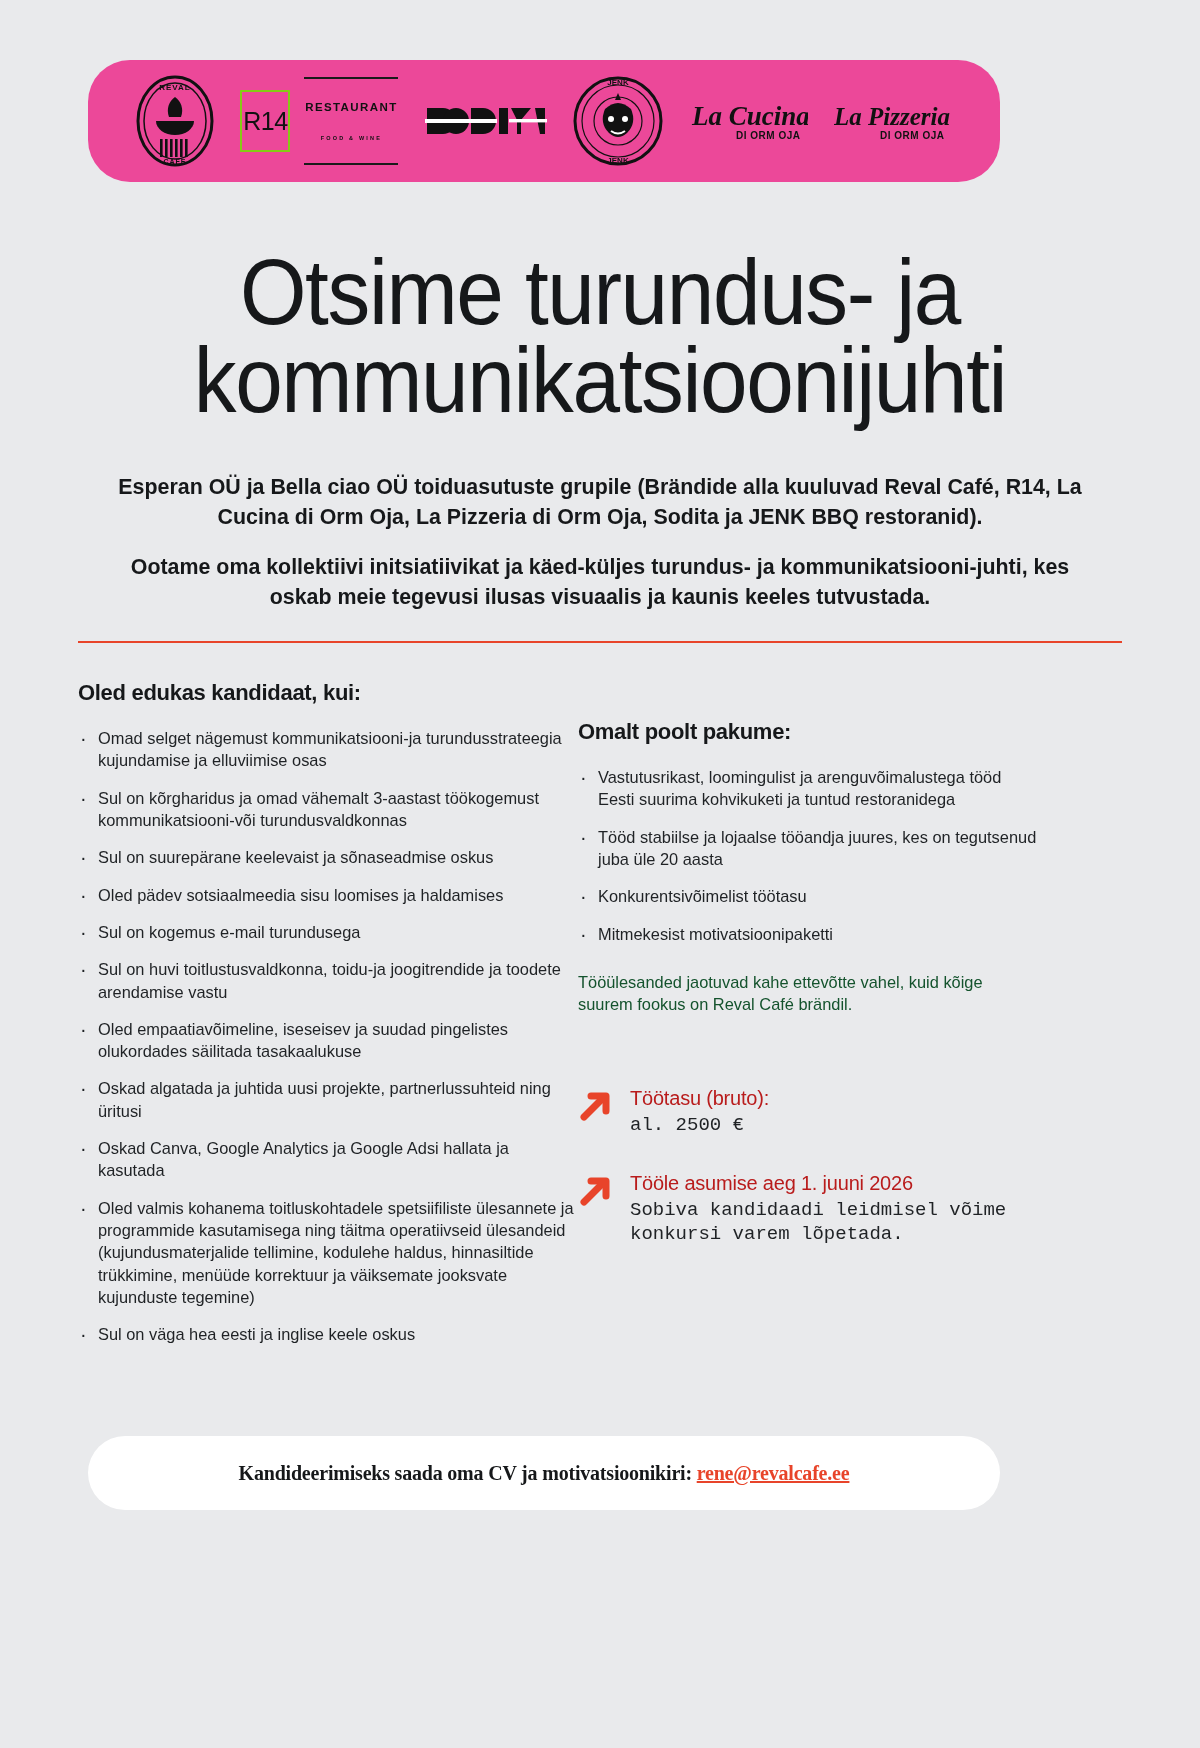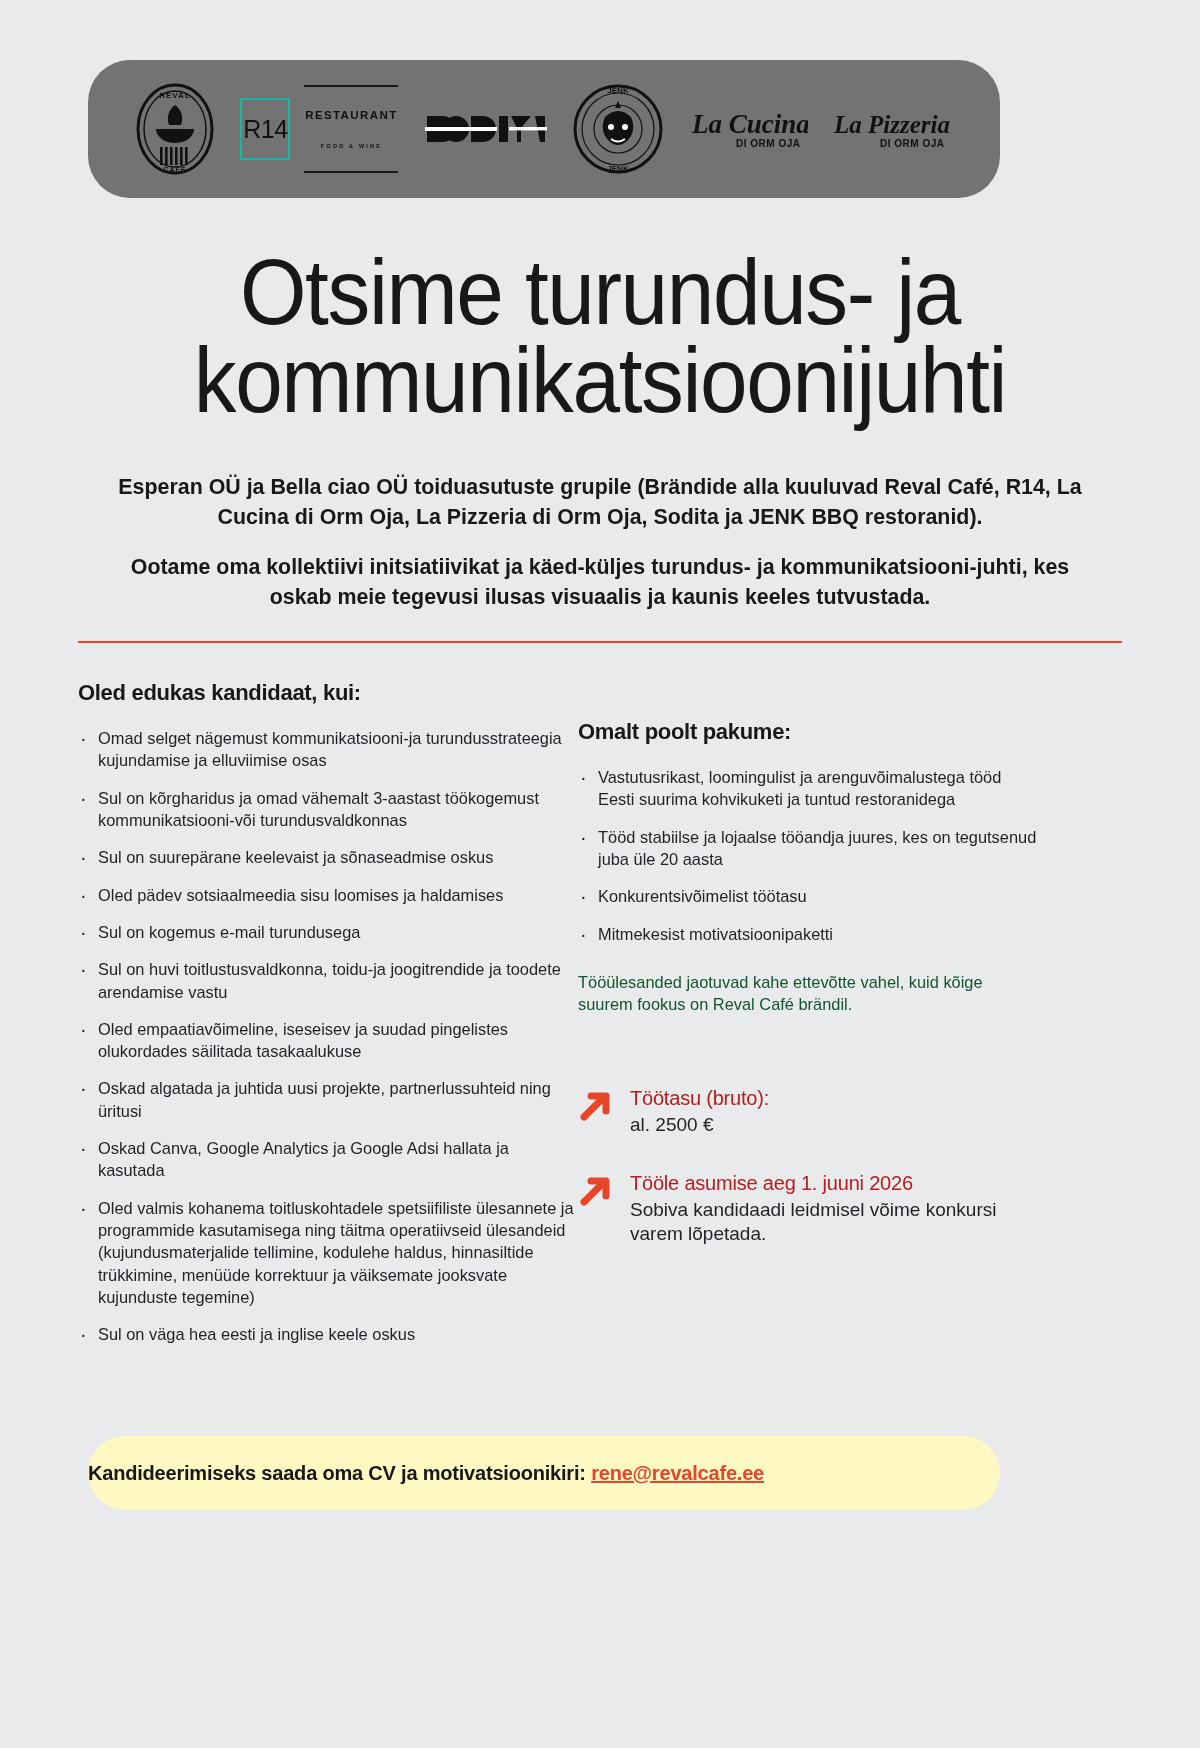--- a/index.html
+++ b/index.html
@@ -17,35 +17,35 @@
     background: #e9eaec;
     overflow: hidden;
   }
 
   
   .logo-card {
     position: absolute;
     left: 88px;
     top: 60px;
     width: 912px;
-    height: 138px;
-    background: #737373;
+    height: 122px;
+    background: #ec4899;
     border-radius: 42px;
     display: flex;
     align-items: center;
     justify-content: space-between;
     padding: 0 48px;
   }
   .logo { display: flex; align-items: center; justify-content: center; flex: 0 0 auto; }
 
   .logo-reval { width: 78px; height: 92px; }
   .logo-r14 { display: flex; align-items: center; gap: 14px; }
   .r14-box {
     width: 50px; height: 62px;
-    border: 2px solid #14b8a6;
+    border: 2px solid #84cc16;
     display: flex; align-items: center; justify-content: center;
     font-family: "Liberation Sans", sans-serif;
     font-size: 25px; font-weight: 400; color: #111; letter-spacing: -0.5px;
   }
   .rest-stack { display: flex; flex-direction: column; align-items: center; gap: 22px; }
   .rest-rule { width: 94px; height: 2px; background: #1a1a1a; }
   .rest-name {
     font-size: 11.5px; letter-spacing: 1.4px; font-weight: 700; color: #111;
     font-family: "Liberation Sans", sans-serif;
   }
@@ -165,33 +165,36 @@
     color: #b91c1c;
     line-height: 1.25;
     letter-spacing: -0.2px;
   }
   .hl-sub {
     font-size: 19px;
     font-weight: 400;
     color: #1f2225;
     line-height: 1.28;
     margin-top: 2px;
+    font-family: Liberation Mono, monospace;
   }
 
   
   .footer-card {
     position: absolute;
     left: 88px;
     top: 1436px;
     width: 912px;
     height: 74px;
-    background: #fef9c3;
+    background: #ffffff;
     border-radius: 37px;
     display: flex;
     align-items: center;
+    justify-content: center;
+    font-family: Liberation Serif, serif;
   }
   .footer-text {
     font-size: 20px;
     font-weight: 700;
     color: #16181a;
     letter-spacing: -0.2px;
   }
   .footer-email { color: #e8442a; font-weight: 700; }
 </style>
 </head>

